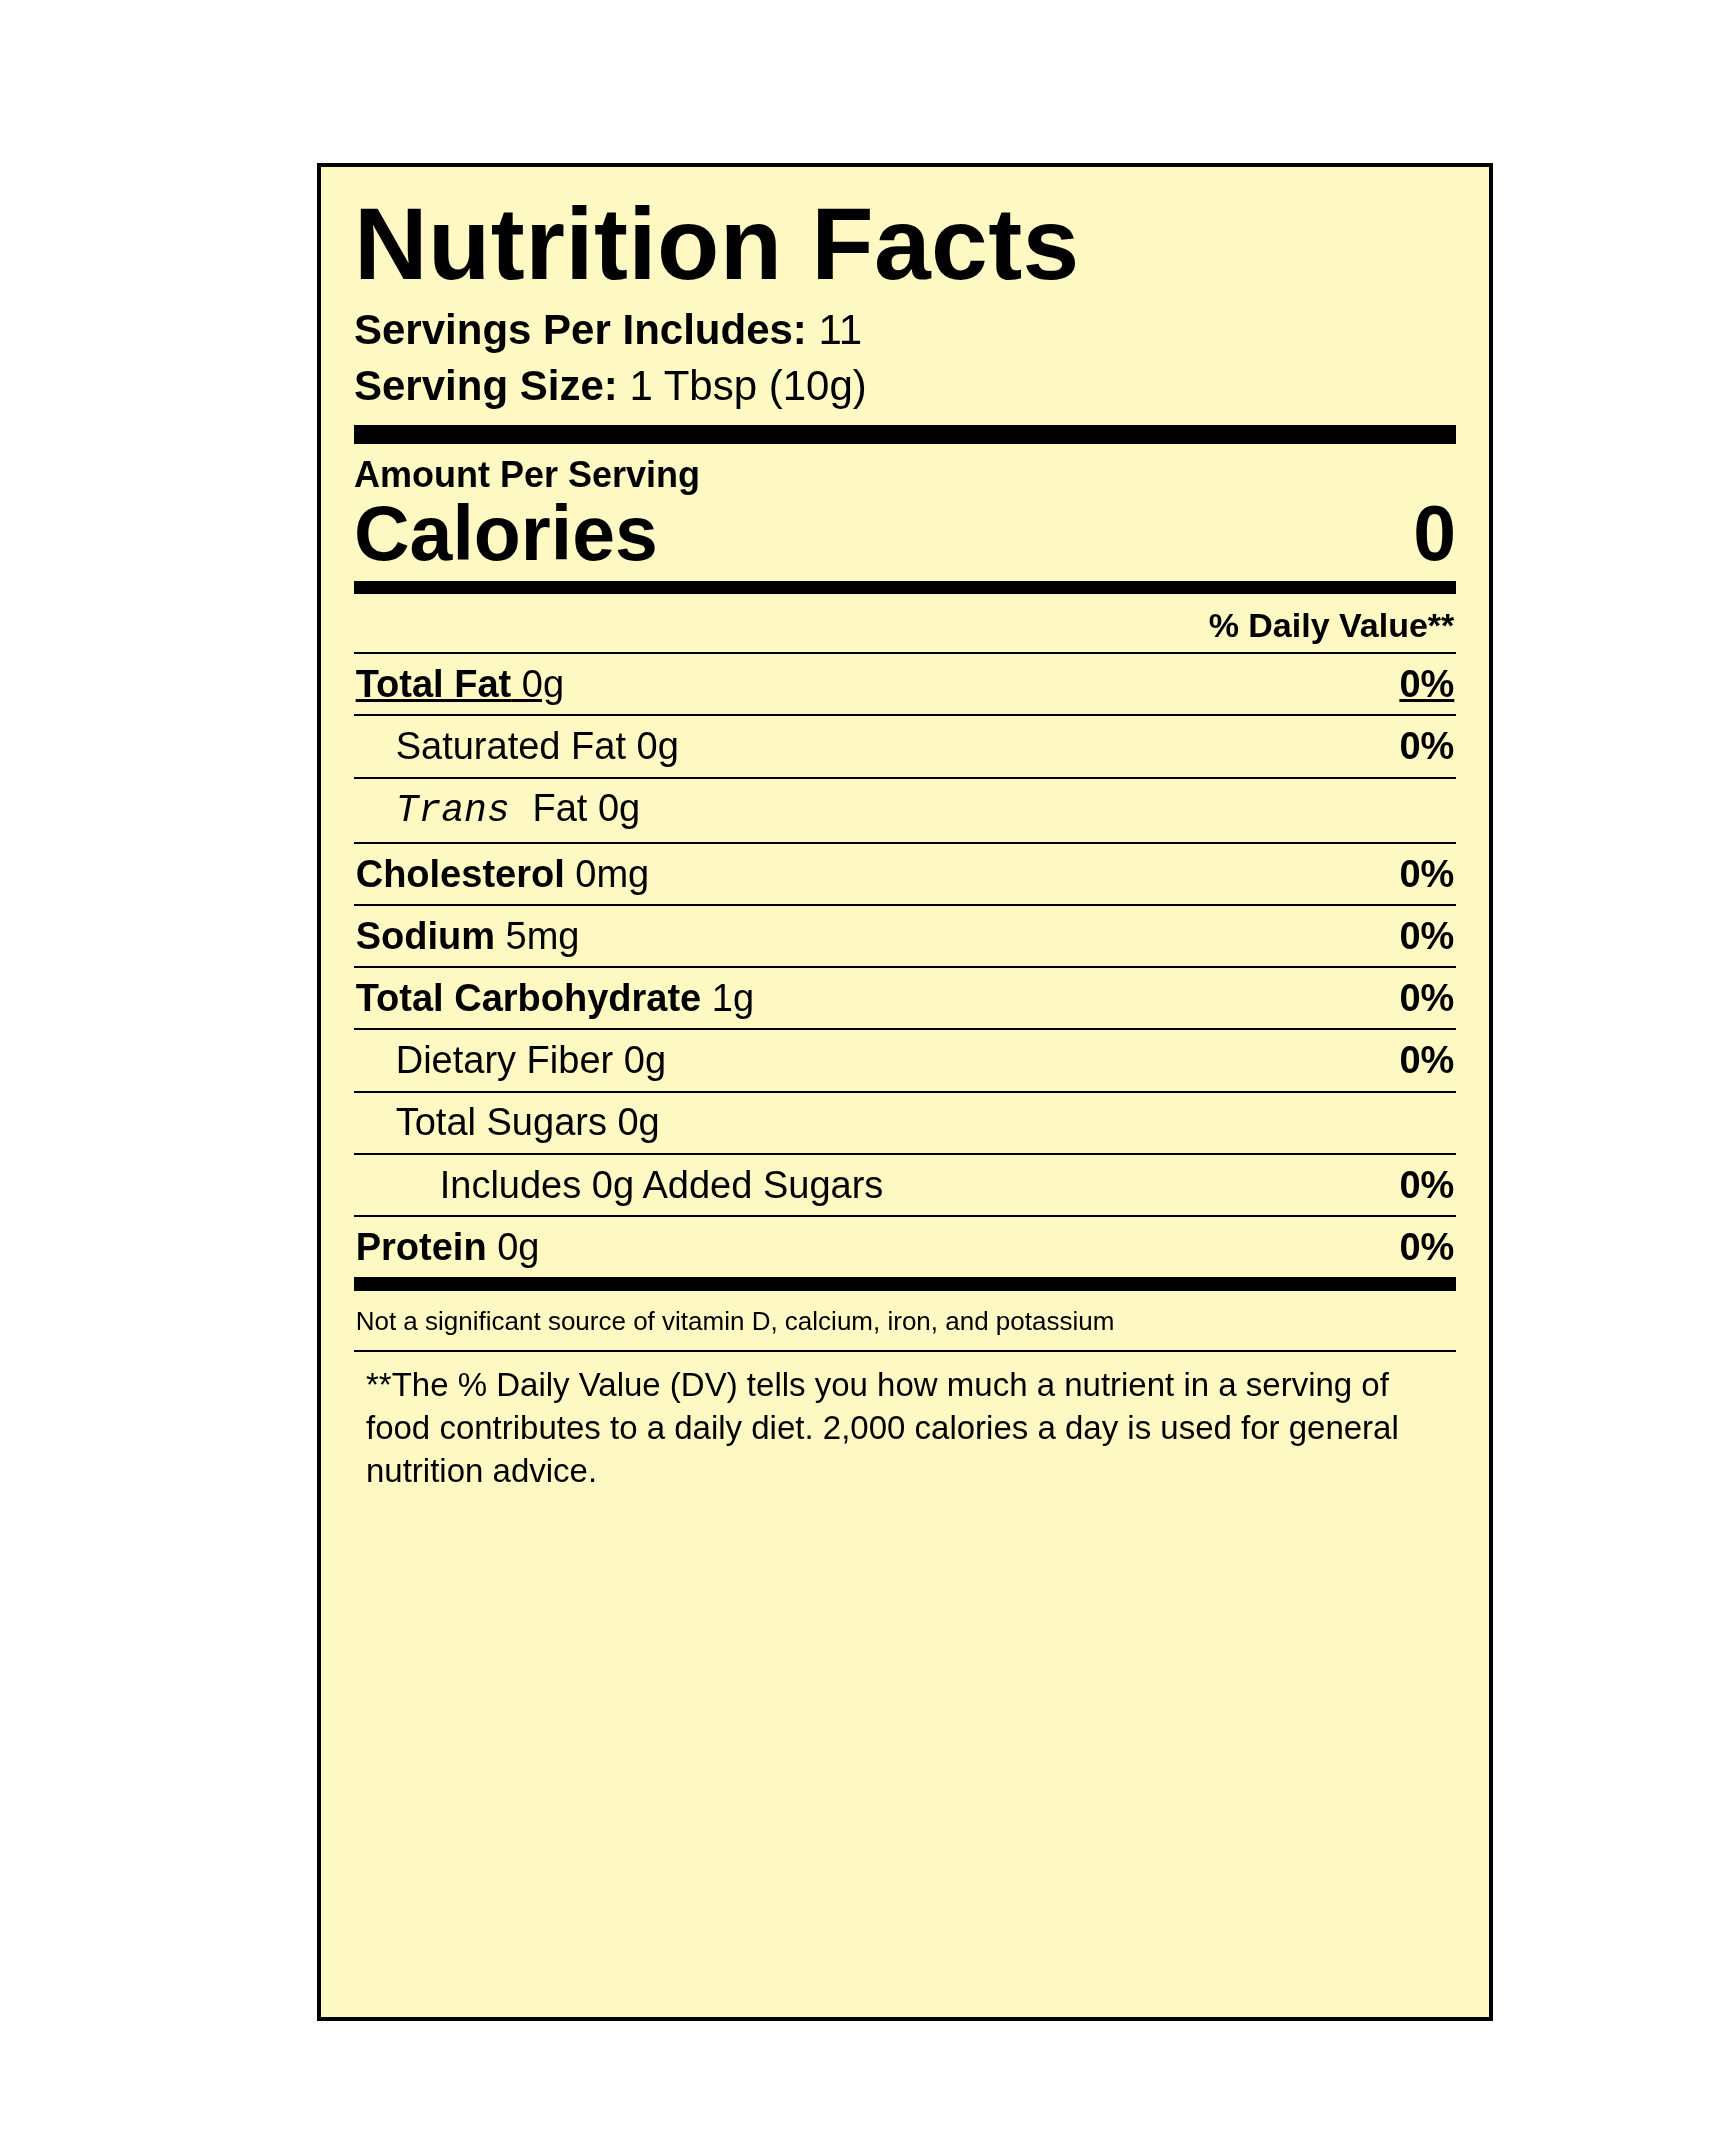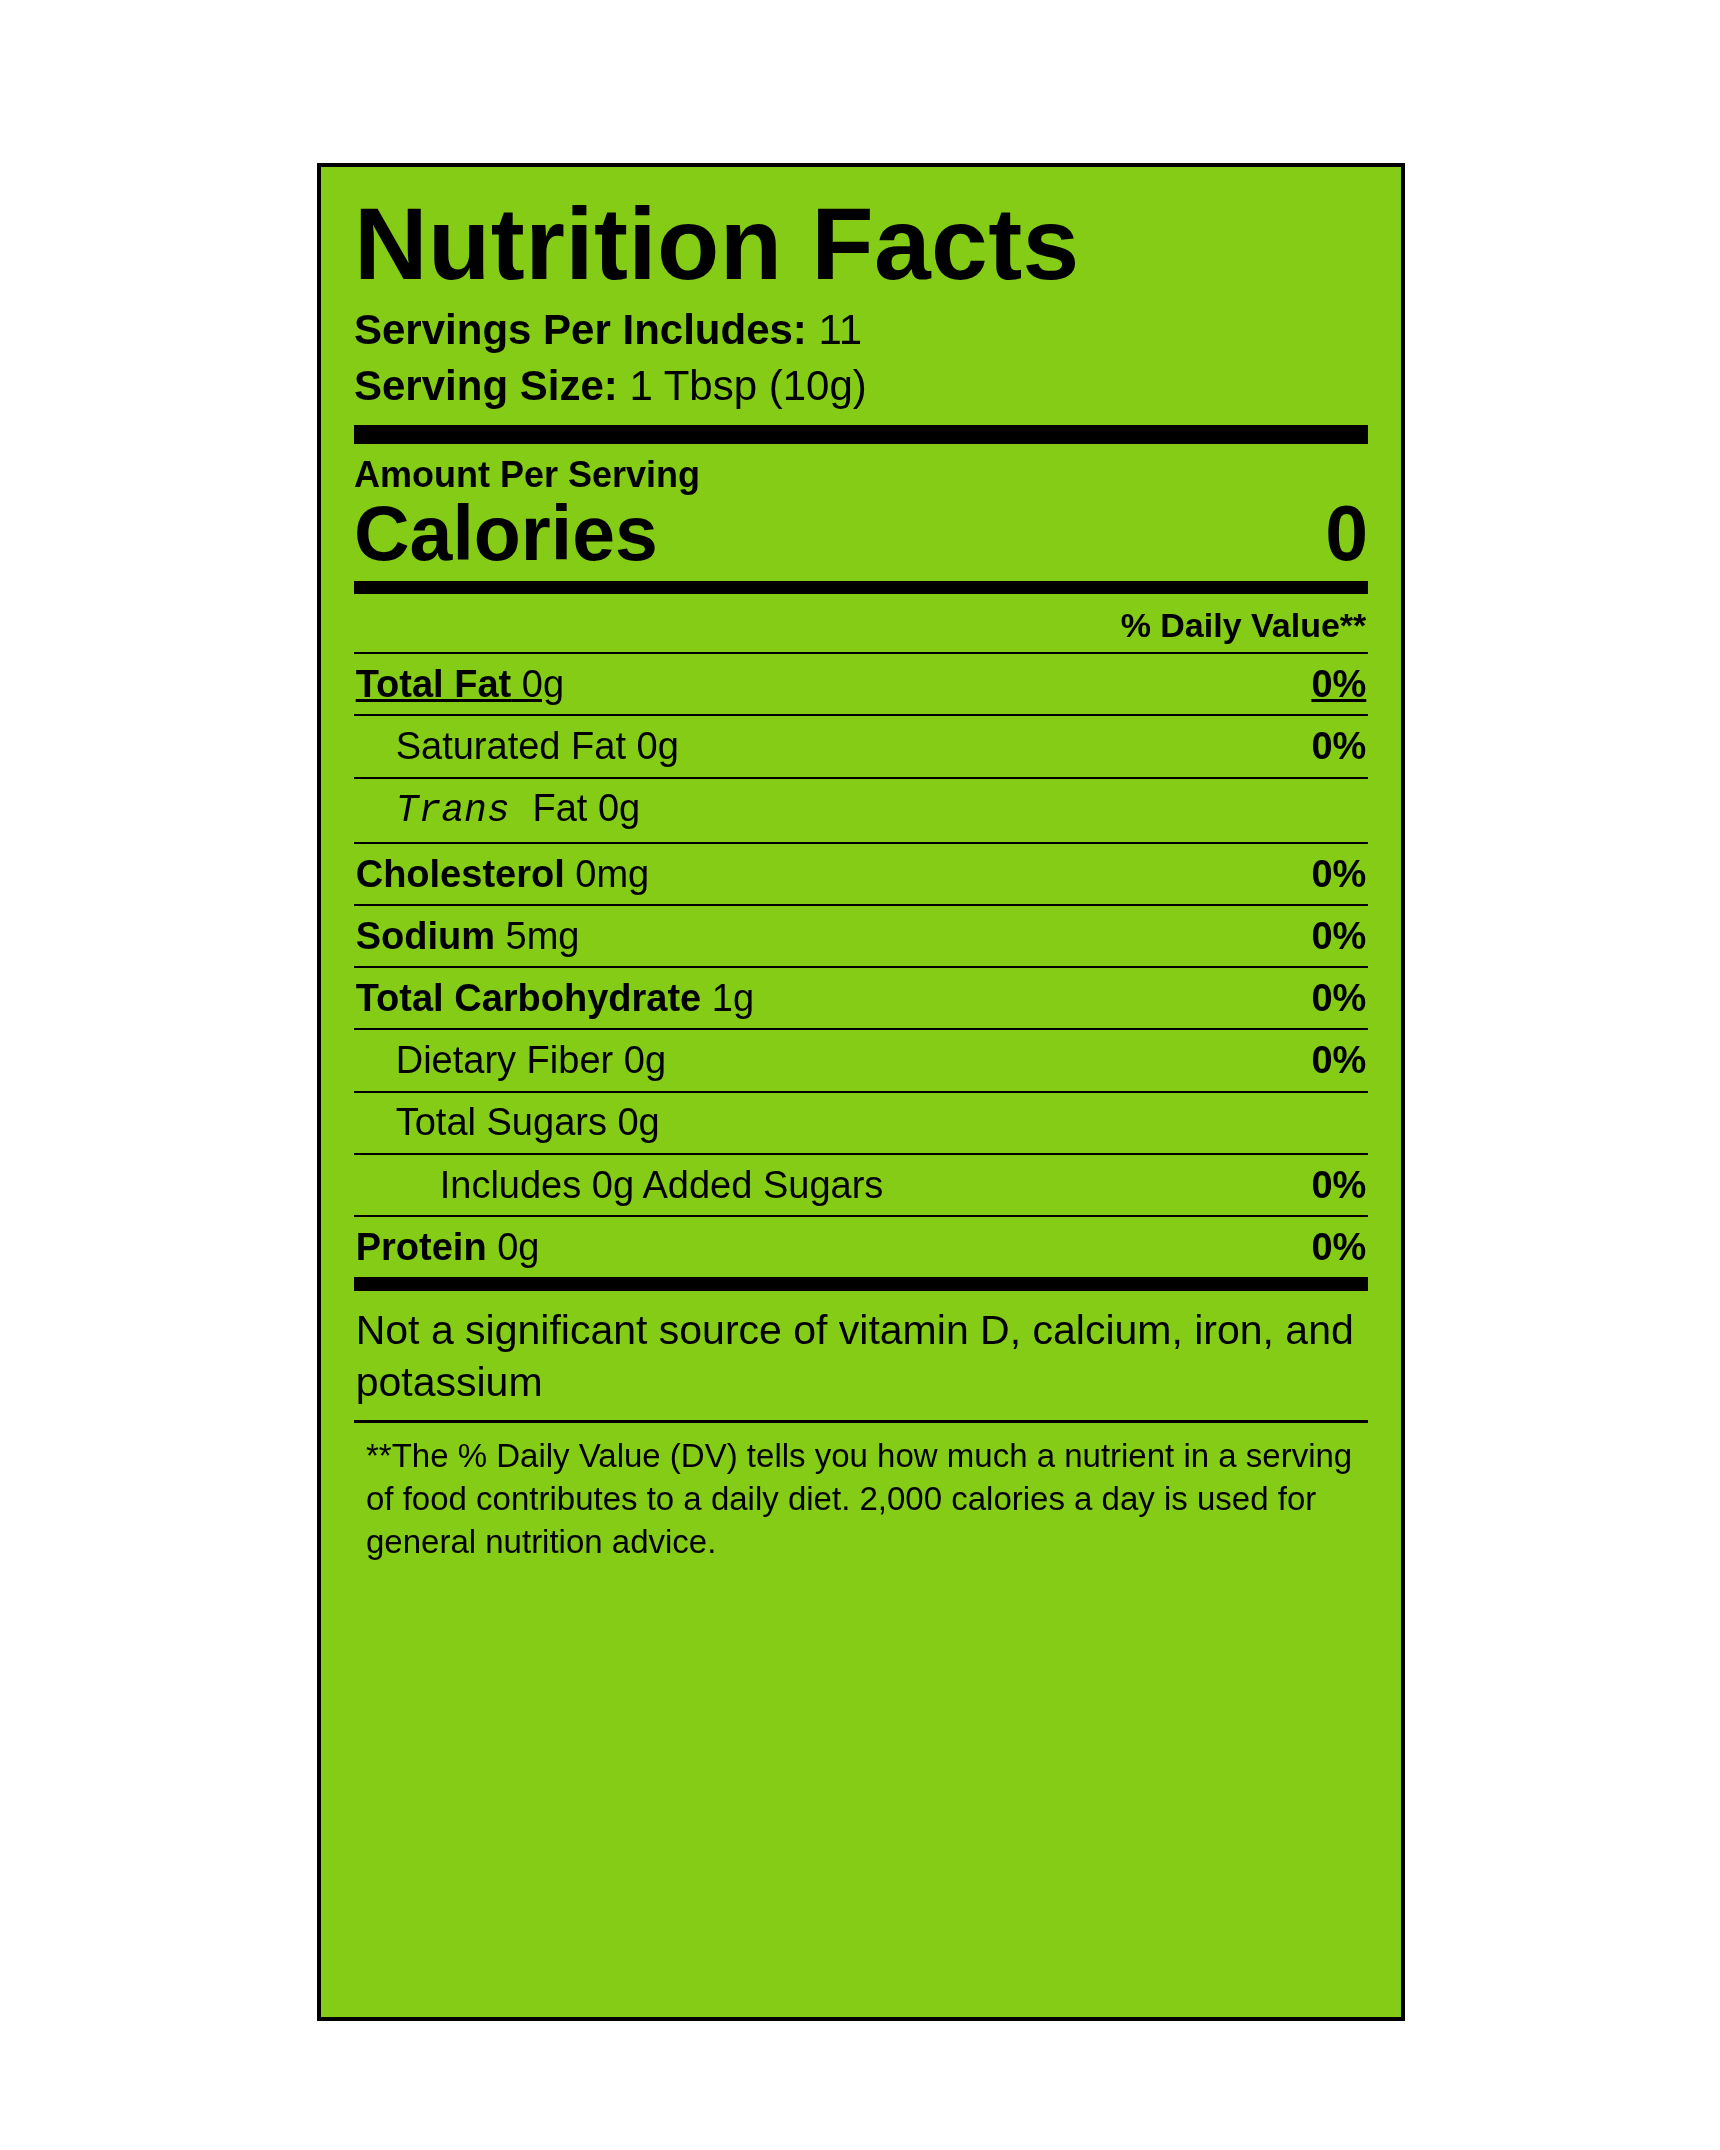--- a/index.html
+++ b/index.html
@@ -12,25 +12,25 @@
     height: 2151px;
     font-family: "Liberation Sans", sans-serif;
     color: #000000;
     -webkit-font-smoothing: antialiased;
   }
 
   .label-wrap {
     position: absolute;
     left: 317px;
     top: 163px;
-    width: 1088px;
+    width: 1176px;
     height: 1858px;
     box-sizing: border-box;
     border: 4.3px solid #000000;
-    background: #84cc16;
+    background: #fef9c3;
   }
 
   .inner {
     box-sizing: border-box;
     padding: 15.5px 33px 22.4px 33px;
     width: 100%;
     height: 100%;
   }
 
   .title {
@@ -117,21 +117,21 @@
   .indent-1 { padding-left: 40px; }
   .indent-2 { padding-left: 84px; }
 
   .pct {
     font-weight: bold;
     font-size: 38px;
     white-space: nowrap;
   }
 
   .footnote-main {
-    font-size: 41px;
+    font-size: 26px;
     line-height: 1.26;
     margin: 13.8px 1.7px 12px 1.7px;
   }
 
   .footnote-dv {
     font-size: 33px;
     line-height: 1.3;
     margin: 12px 1.7px 0 12px;
     text-indent: 0px;
   }

